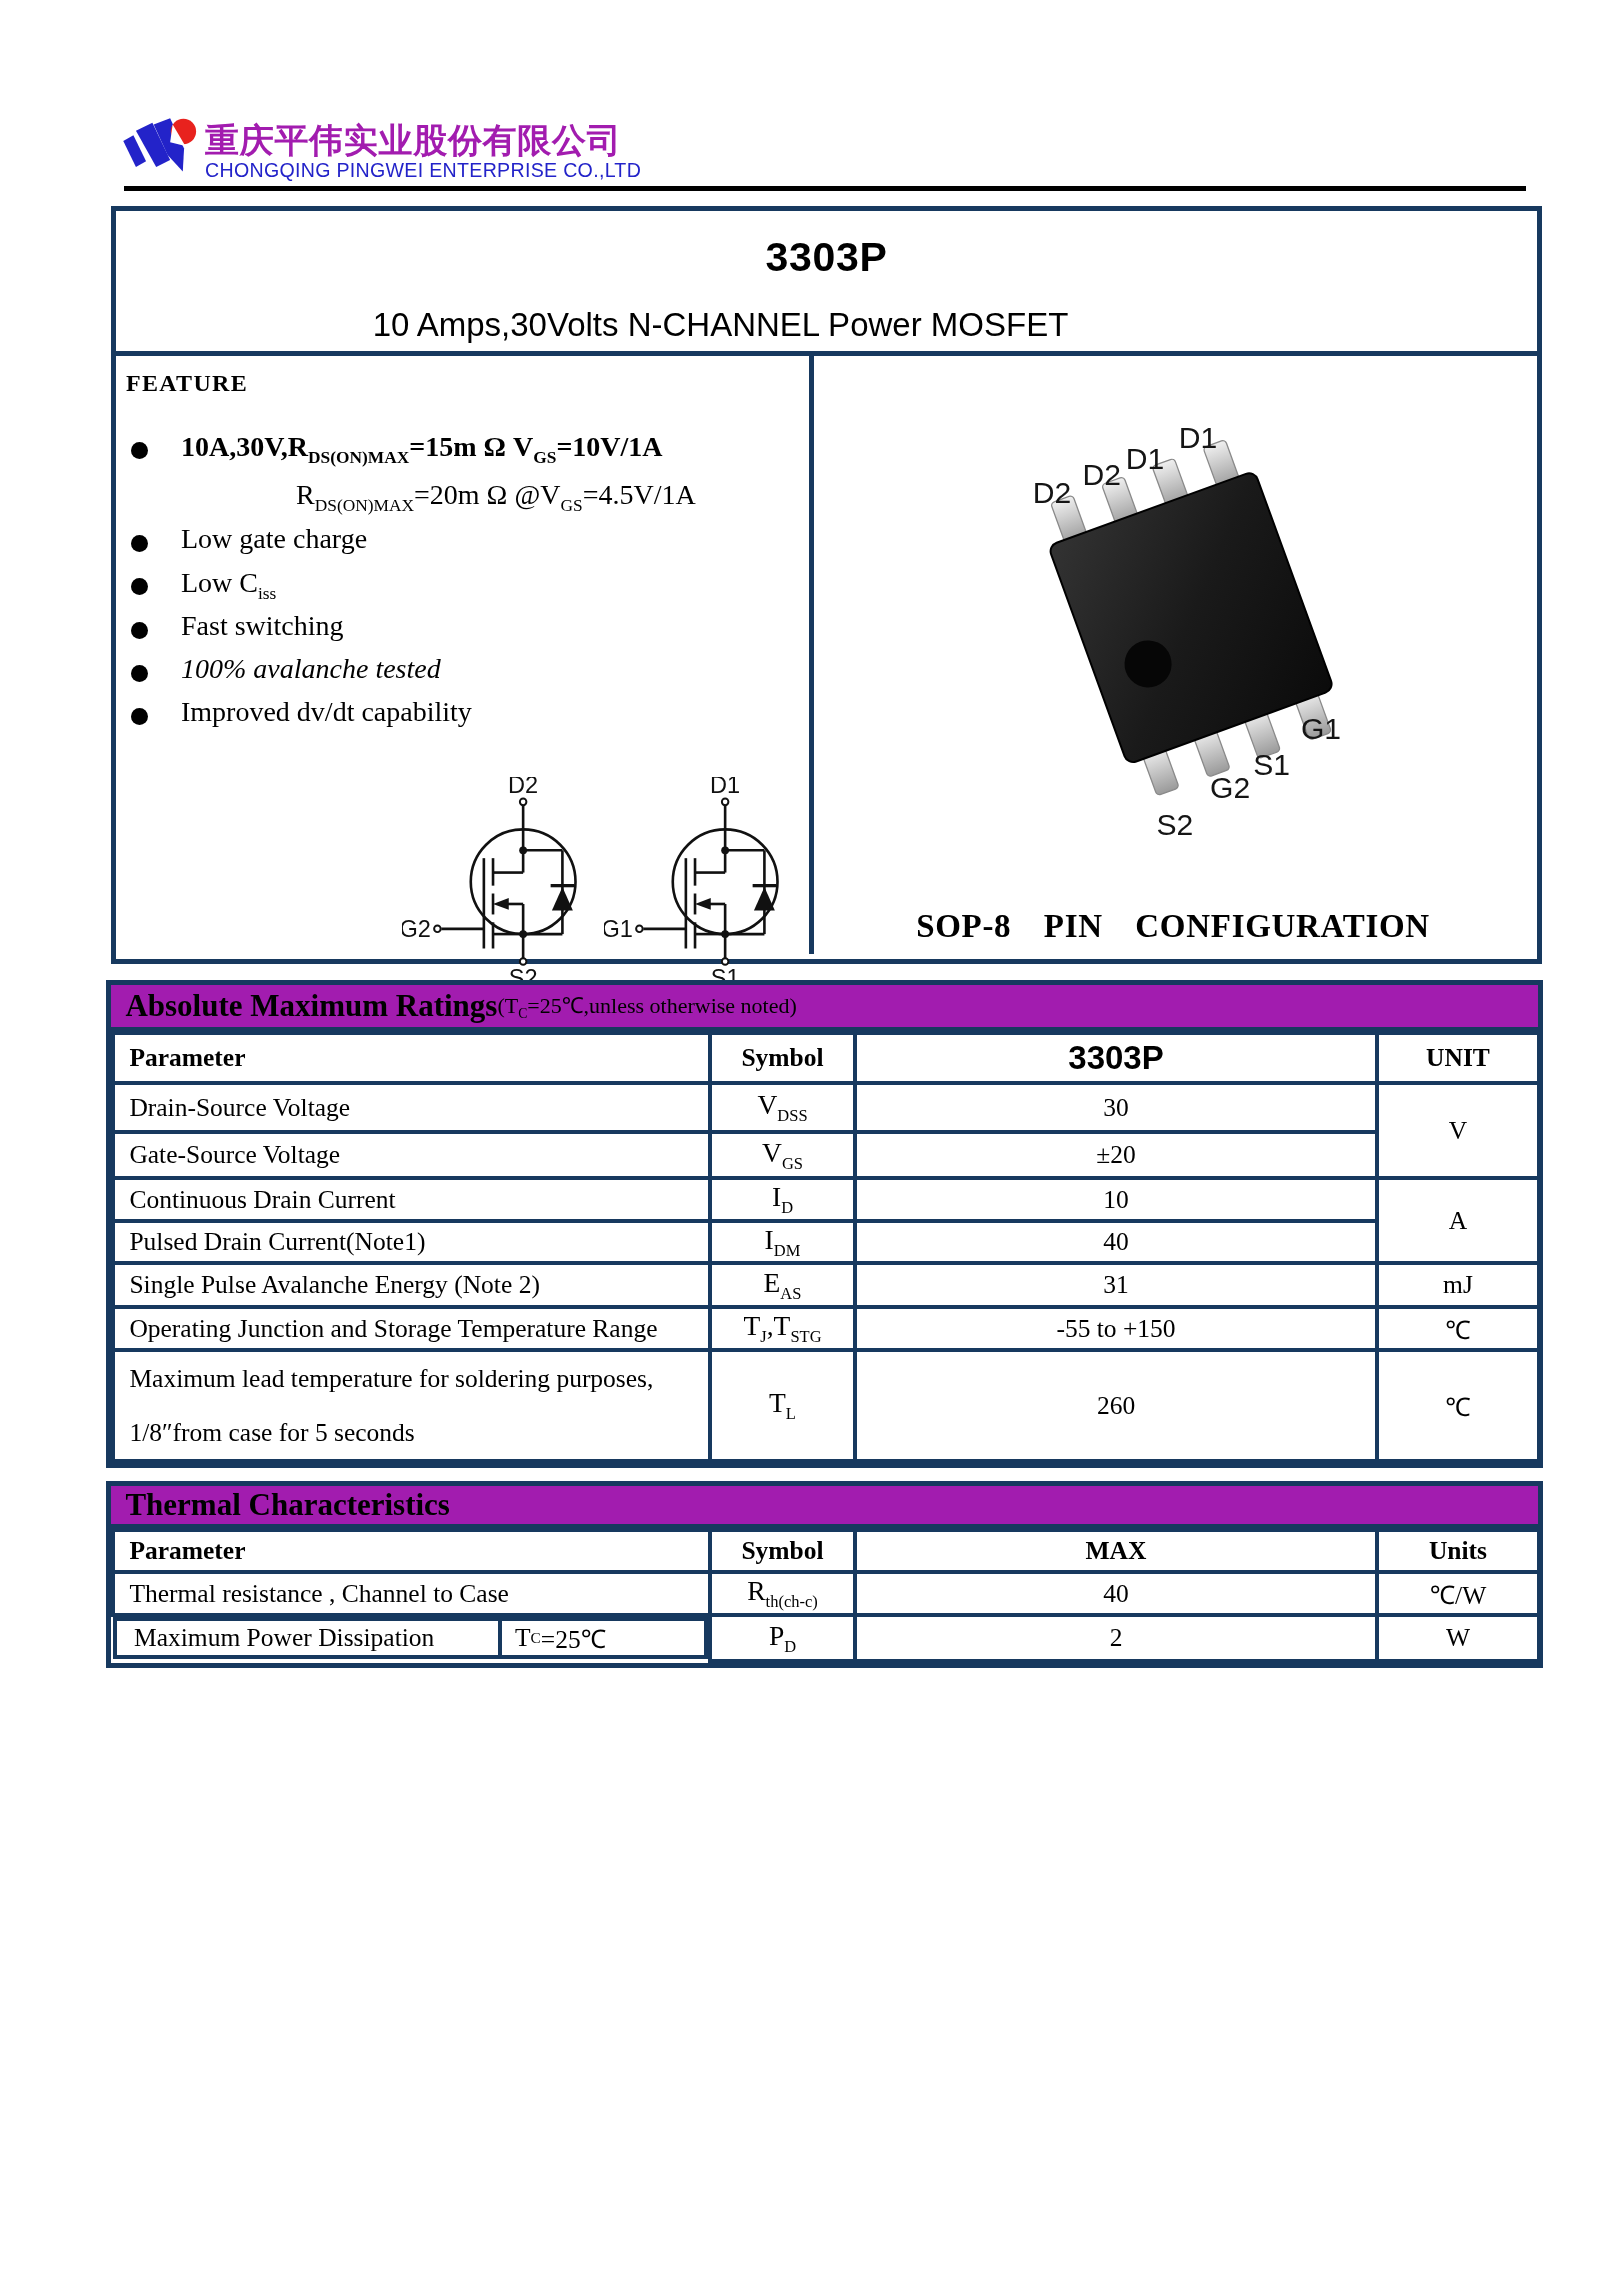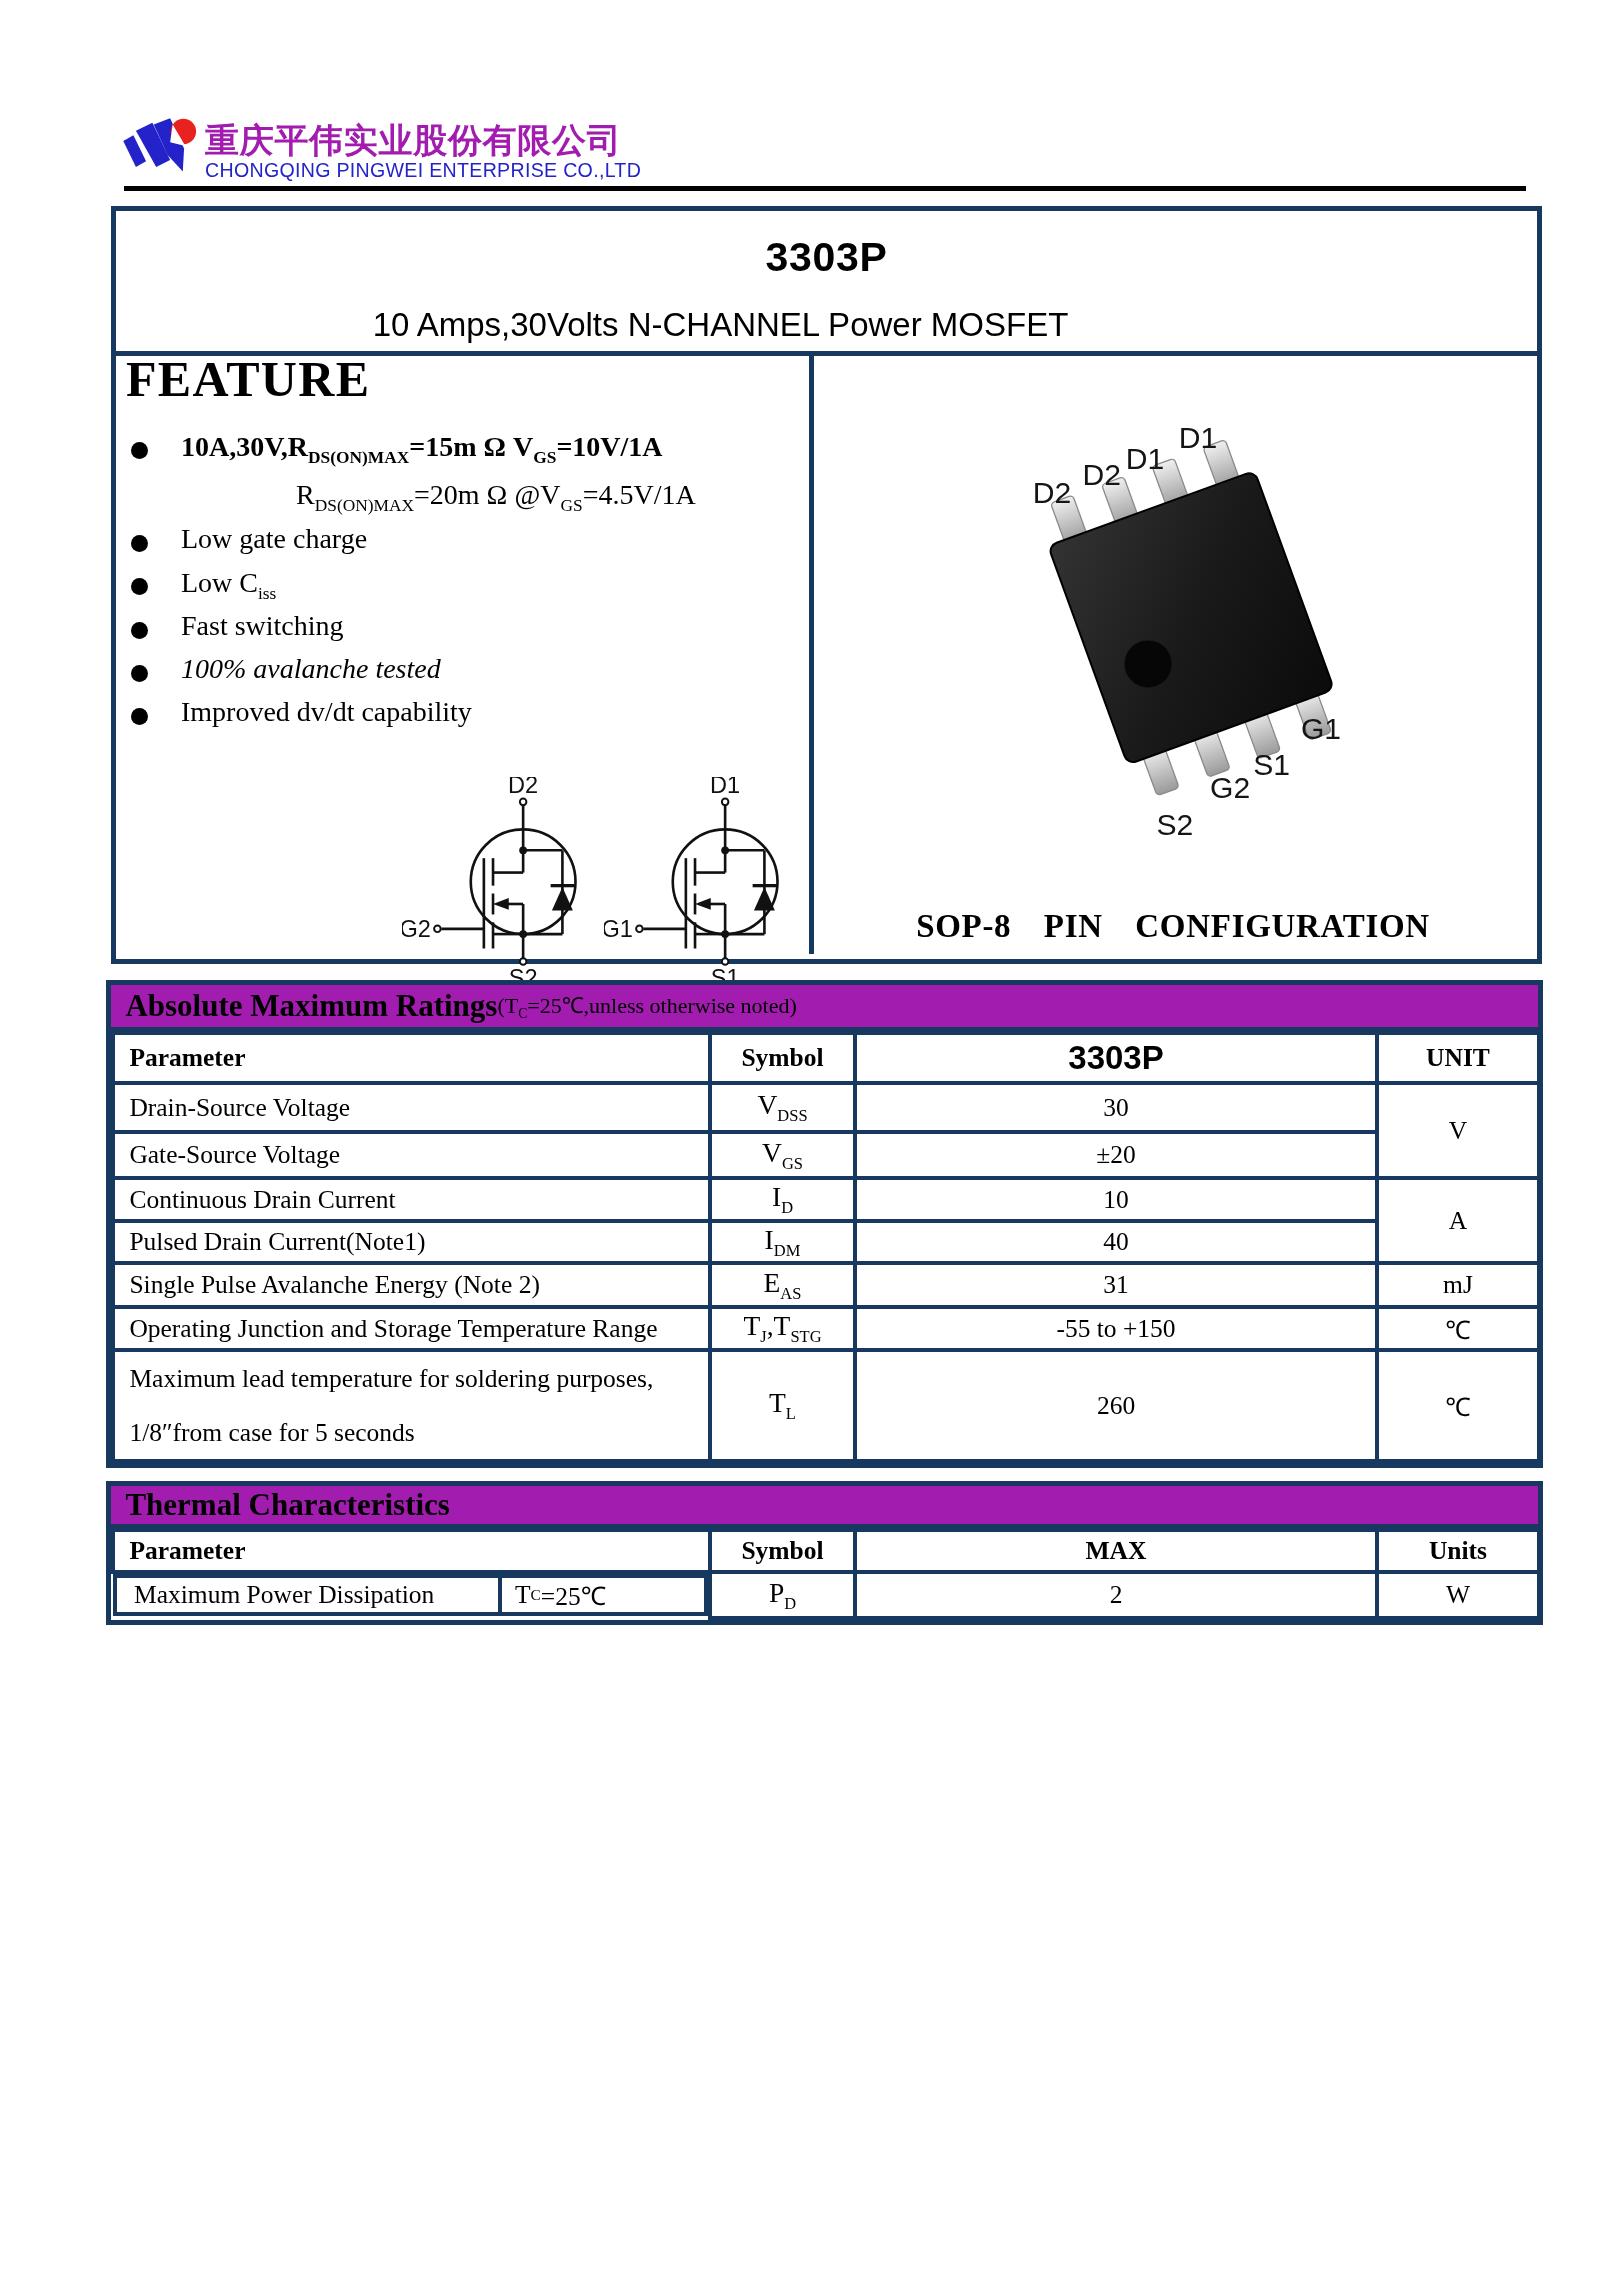--- a/index.html
+++ b/index.html
@@ -36,21 +36,21 @@
   }
   #part-subtitle{
     left:116px;top:306px;width:1209px;text-align:center;
     font-family:"Liberation Sans",sans-serif;font-size:33px;
   }
   #title-divider{left:116px;top:351px;width:1421px;height:4.6px;background:#17395f;}
   #col-divider{left:809px;top:356px;width:4.6px;height:598px;background:#17395f;}
 
   
   #feature-heading{
-    left:126px;top:350px;font-size:50px;font-weight:bold;letter-spacing:1.3px;
+    left:126px;top:370px;font-size:24px;font-weight:bold;letter-spacing:1.3px;
   }
   .feat-line{position:absolute;font-size:28px;white-space:nowrap;}
   .feat-line sub{font-size:62%;}
   .dot{
     position:absolute;width:17px;height:17px;border-radius:50%;
     background:#000;left:131px;
   }
 
   
   #sop8-caption{
@@ -312,20 +312,26 @@
         <col style="width:522px">
         <col style="width:162px">
       </colgroup>
     <tbody>
         <tr class="hdr" style="height:42px;">
       <td class="p">Parameter</td>
       <td class="c">Symbol</td>
       <td class="c">MAX</td>
       <td class="c">Units</td>
     </tr>
+    <tr style="height:43px;">
+      <td class="p">Thermal resistance , Channel to Case</td>
+      <td class="c sym">R<sub>th(ch-c)</sub></td>
+      <td class="c">40</td>
+      <td class="c">℃/W</td>
+    </tr>
     <tr style="height:46px;">
       <td class="split-cell">
         <span class="left">Maximum Power Dissipation</span>
         <span class="right">T<sub>C</sub>=25℃</span>
       </td>
       <td class="c sym">P<sub>D</sub></td>
       <td class="c">2</td>
       <td class="c">W</td>
     </tr>
   </tbody>

